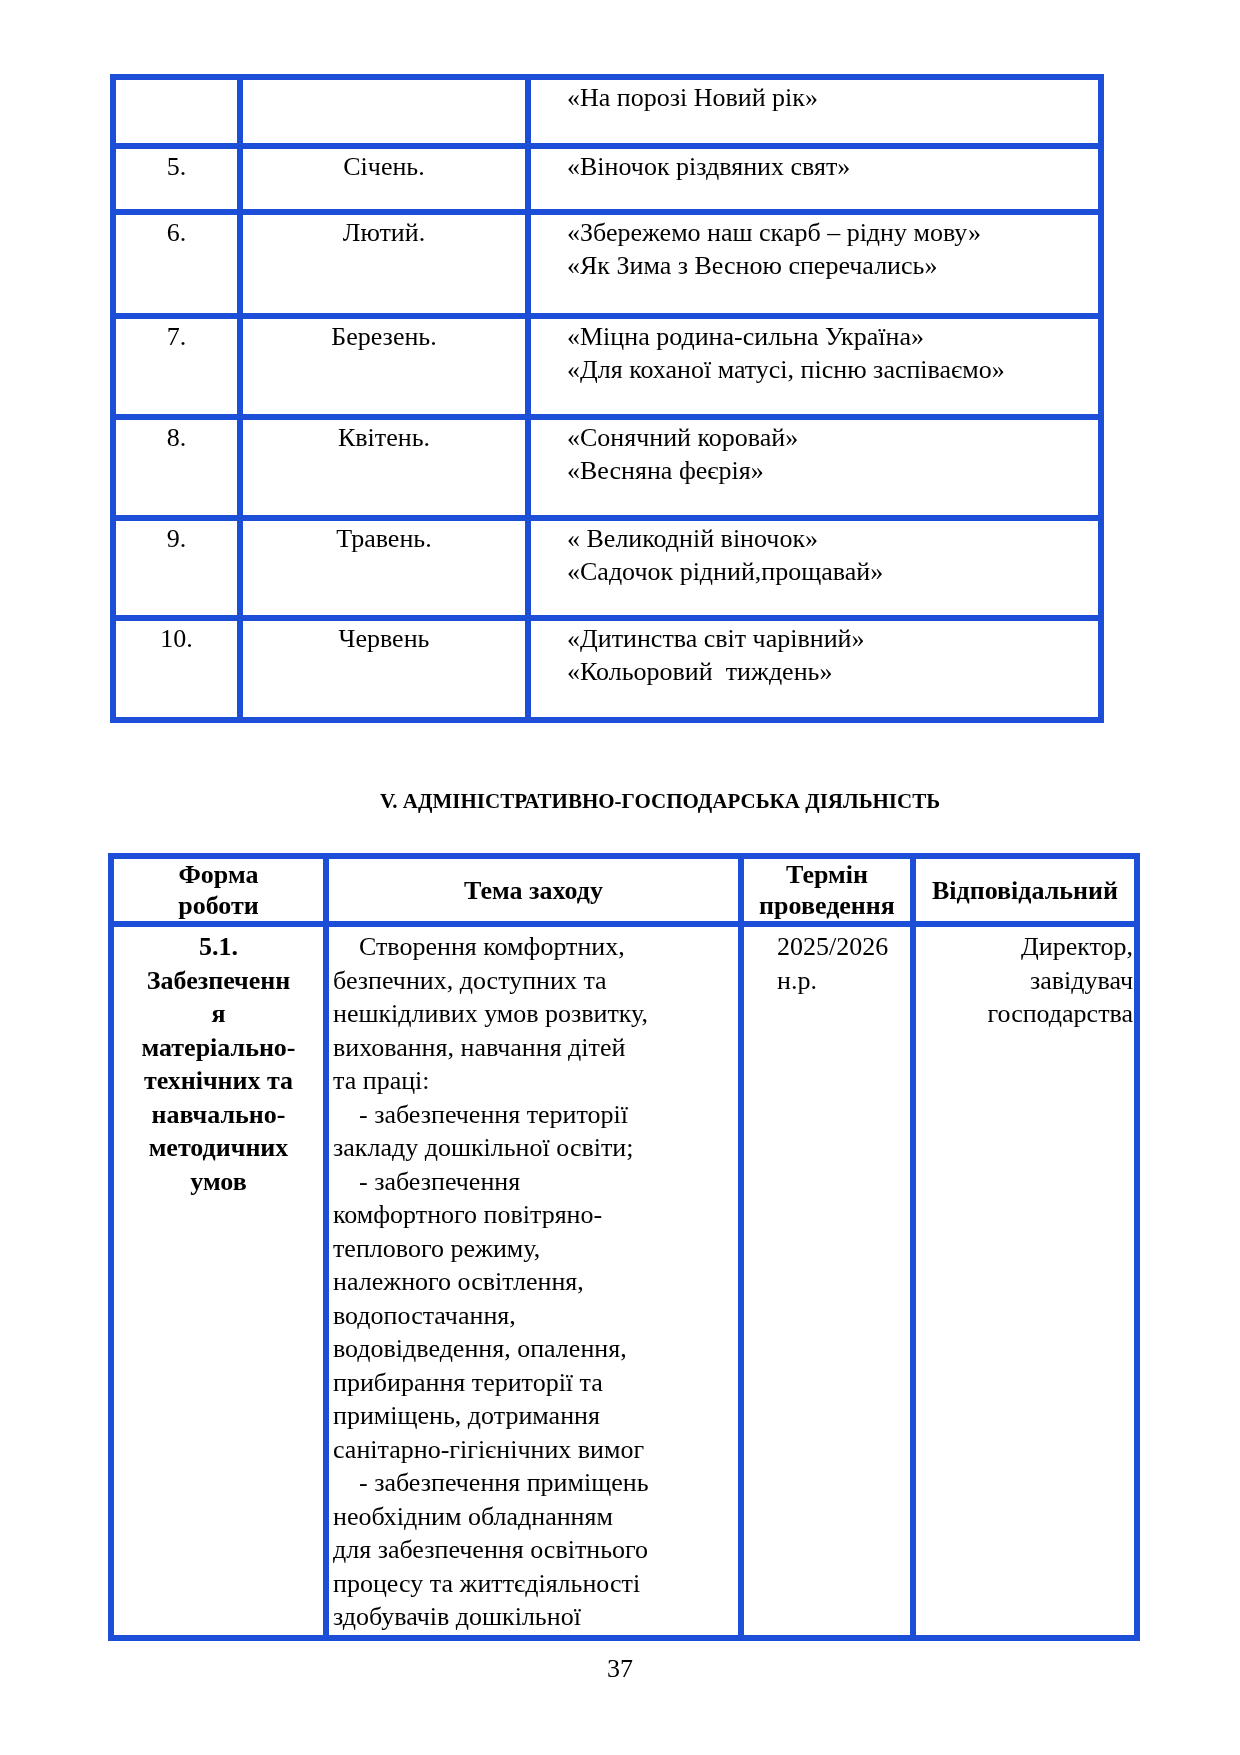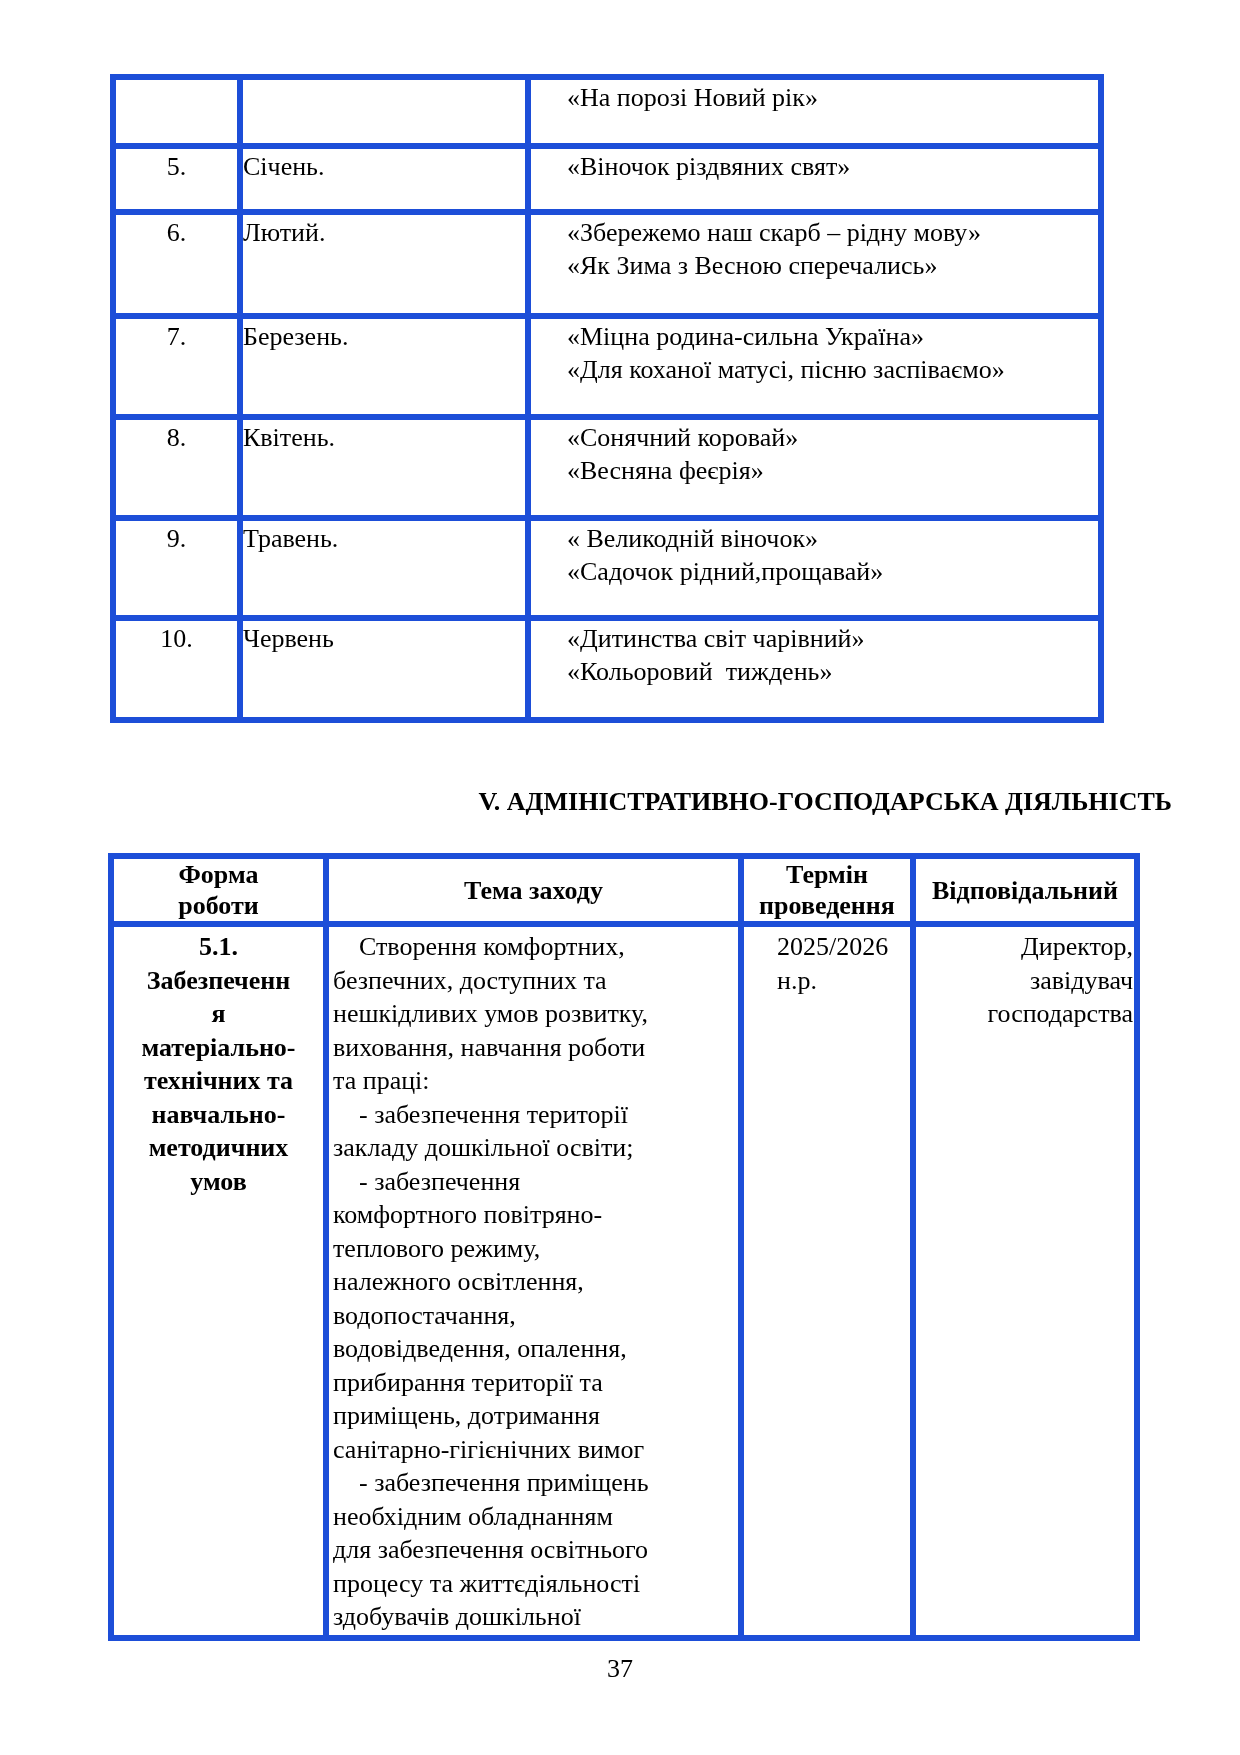--- a/index.html
+++ b/index.html
@@ -11,28 +11,28 @@
   }
   .page { position: absolute; left: 0; top: 0; width: 1240px; height: 1755px; }
 
   table { border-collapse: collapse; position: absolute; table-layout: fixed; }
   td, th { border: 6px solid #1d4ed8; vertical-align: top; overflow: hidden; }
 
   
   .events-table { left: 110px; top: 74px; width: 988px; }
   .events-table td { font-size: 26px; line-height: 33px; padding: 1px 0 0 0; }
   .events-table td.c-num   { text-align: center; }
-  .events-table td.c-month { }
+  .events-table td.c-month { text-align: center; }
   .events-table td.c-events { padding-left: 36px; }
   .event-line { white-space: pre; }
 
   
   .section-heading {
     position: absolute; left: 148px; top: 785px; width: 1024px;
-    text-align: right; font-size: 26px; font-weight: bold;
+    text-align: center; font-size: 21px; font-weight: bold;
     line-height: 33px; white-space: nowrap;
   }
 
   
   .admin-table { left: 108px; top: 853px; width: 1026px; }
   .admin-table th {
     font-size: 26px; font-weight: bold; line-height: 31px;
     text-align: center; vertical-align: middle; padding: 0;
   }
   .admin-table td { font-size: 26px; line-height: 33.5px; padding-top: 3px; }
@@ -155,21 +155,21 @@
           <div class="txt-line">матеріально-</div>
           <div class="txt-line">технічних та</div>
           <div class="txt-line">навчально-</div>
           <div class="txt-line">методичних</div>
           <div class="txt-line">умов</div>
         </td>
         <td class="c-theme">
           <div class="txt-line">    Створення комфортних,</div>
           <div class="txt-line">безпечних, доступних та</div>
           <div class="txt-line">нешкідливих умов розвитку,</div>
-          <div class="txt-line">виховання, навчання роботи</div>
+          <div class="txt-line">виховання, навчання дітей</div>
           <div class="txt-line">та праці:</div>
           <div class="txt-line">    - забезпечення території</div>
           <div class="txt-line">закладу дошкільної освіти;</div>
           <div class="txt-line">    - забезпечення</div>
           <div class="txt-line">комфортного повітряно-</div>
           <div class="txt-line">теплового режиму,</div>
           <div class="txt-line">належного освітлення,</div>
           <div class="txt-line">водопостачання,</div>
           <div class="txt-line">водовідведення, опалення,</div>
           <div class="txt-line">прибирання території та</div>

